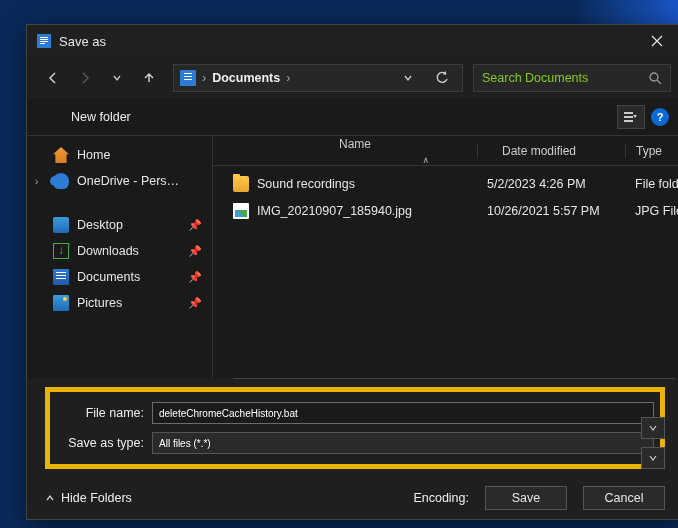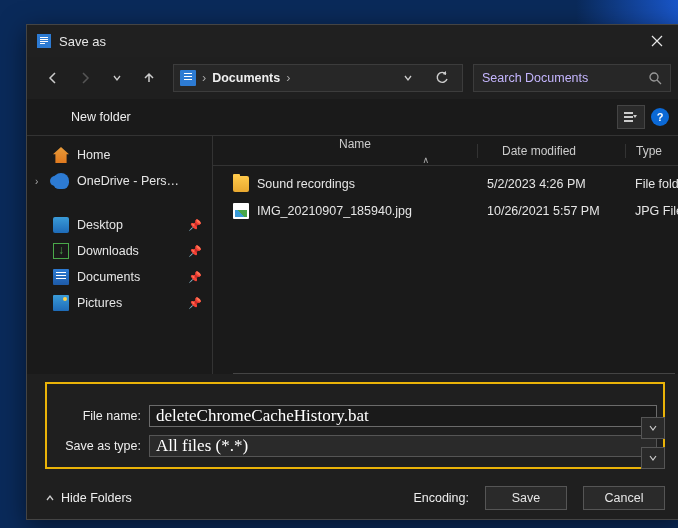--- a/index.html
+++ b/index.html
@@ -13,21 +13,21 @@
   .navbar { height:42px; display:flex; align-items:center; padding:0 12px; gap:4px; background:#1f1f1f; }
   .nav-btn { width:28px; height:28px; display:flex; align-items:center; justify-content:center; color:#ccc; }
   .nav-btn.disabled { color:#555; }
   .addrbar { flex:1; height:28px; background:#272727; border:1px solid #3c3c3c; margin:0 6px; display:flex; align-items:center; padding:0 6px; gap:6px; }
   .addr-icon { width:16px; height:16px; background:#2d7bd3; border-radius:1px; position:relative; }
   .addr-icon::before { content:""; position:absolute; inset:3px 4px 5px 4px; background:repeating-linear-gradient(#fff 0 1px, transparent 1px 3px); }
   .addr-chev { color:#aaa; }
   .addr-text { font-weight:600; color:#eee; }
   .addr-spacer { flex:1; }
   .refresh, .drop { width:28px; height:28px; display:flex; align-items:center; justify-content:center; color:#ccc; }
-  .searchbox { width:198px; height:28px; background:#272727; border:1px solid #3c3c3c; display:flex; align-items:center; padding:0 8px; justify-content:space-between; color:#c4b5fd; }
+  .searchbox { width:198px; height:28px; background:#272727; border:1px solid #3c3c3c; display:flex; align-items:center; padding:0 8px; justify-content:space-between; color:#84cc16; }
   .toolbar { height:36px; display:flex; align-items:center; padding:0 14px; background:#1a1a1a; }
   .tool-btn { display:flex; align-items:center; gap:4px; color:#eee; padding:4px 6px; cursor:pointer; }
   .tool-btn.newf { margin-left:24px; }
   .tool-spacer { flex:1; }
   .view-btn { width:28px; height:24px; background:#2a2a2a; border:1px solid #444; display:flex; align-items:center; justify-content:center; margin-right:6px; }
   .help { width:18px; height:18px; border-radius:50%; background:#0b69d6; color:#fff; display:flex; align-items:center; justify-content:center; font-size:11px; font-weight:bold; }
   .body { flex:1; display:flex; overflow:hidden; background:#1a1a1a; border-top:1px solid #333;}
   .sidebar { width:186px; border-right:1px solid #333; padding:6px 0; overflow:hidden; }
   .side-item { display:flex; align-items:center; gap:8px; height:26px; padding:0 10px 0 22px; color:#e6e6e6; cursor:pointer; font-size:12.5px; }
   .side-item .tw { margin-left:-14px; width:10px; color:#aaa; font-size:10px;}
@@ -51,25 +51,25 @@
   .filepane { flex:1; display:flex; flex-direction:column; overflow:hidden; }
   .cols { display:flex; height:30px; align-items:center; border-bottom:1px solid #333; padding-left:20px;}
   .col { color:#ccc; font-size:12px; padding:0 8px; display:flex; align-items:center; gap:4px;}
   .col.name{ width:244px;flex-direction:column;} .col.date{ width:148px; border-left:1px solid #333; padding-left:24px;} .col.type{ border-left:1px solid #333; padding-left:10px;}
   .sort-ind{ font-size:9px; color:#aaa;}
   .rows { padding:4px 0;}
   .row { display:flex; align-items:center; height:27px; padding-left:20px; cursor:pointer;}
   .row .c-name{ width:244px; display:flex; align-items:center; gap:8px;} .row .c-date{ width:148px; padding-left:10px;} .row .c-type{ padding-left:10px;}
   .hr { border-top:1px solid #444; margin:0 8px 0 20px;}
   .filefields { background:#1f1f1f; padding:8px 18px;}
-  .highlight { border:2px solid #eab308; padding:19px 6px 8px 6px; margin-bottom:2px;}
+  .highlight { border:5px solid #eab308; padding:8px 6px 8px 6px; margin-bottom:2px;}
   .ffrow { display:flex; align-items:center; height:26px; margin-bottom:4px; gap:8px;}
   .ffrow:last-child { margin-bottom:0;}
   .fflabel { width:88px; text-align:right; color:#eee;}
-  .ffinput { flex:1; height:22px; background:#2a2a2a; border:1px solid #555; display:flex; align-items:center; padding:0 6px; color:#fff; font-size:17px;font-family:Liberation Serif, serif;}
+  .ffinput { flex:1; height:22px; background:#2a2a2a; border:1px solid #555; display:flex; align-items:center; padding:0 6px; color:#fff; font-size:10px;}
   .filename-box { background:#1a1a1a; border:1px solid #6b6b6b; }
   .bottombar { height:42px; display:flex; align-items:center; padding:0 18px; gap:10px; background:#1f1f1f;}
   .hidefolders { display:flex; align-items:center; gap:6px; cursor:pointer; color:#eee;}
   .spacer { flex:1;}
   .enc-label { color:#eee;}
   .enc-select { width:130px; height:22px; background:#2a2a2a; border:1px solid #555; display:flex; align-items:center; padding:0 6px; justify-content:space-between;}
   .btn { width:82px; height:24px; background:#2a2a2a; border:1px solid #555; display:flex; align-items:center; justify-content:center; cursor:pointer;margin-left:6px;}
   .outside-text { position:absolute; right:2px; top:168px; color:#bbb; font-size:12px; line-height:15px;}
   svg { display:block; }
 </style>

